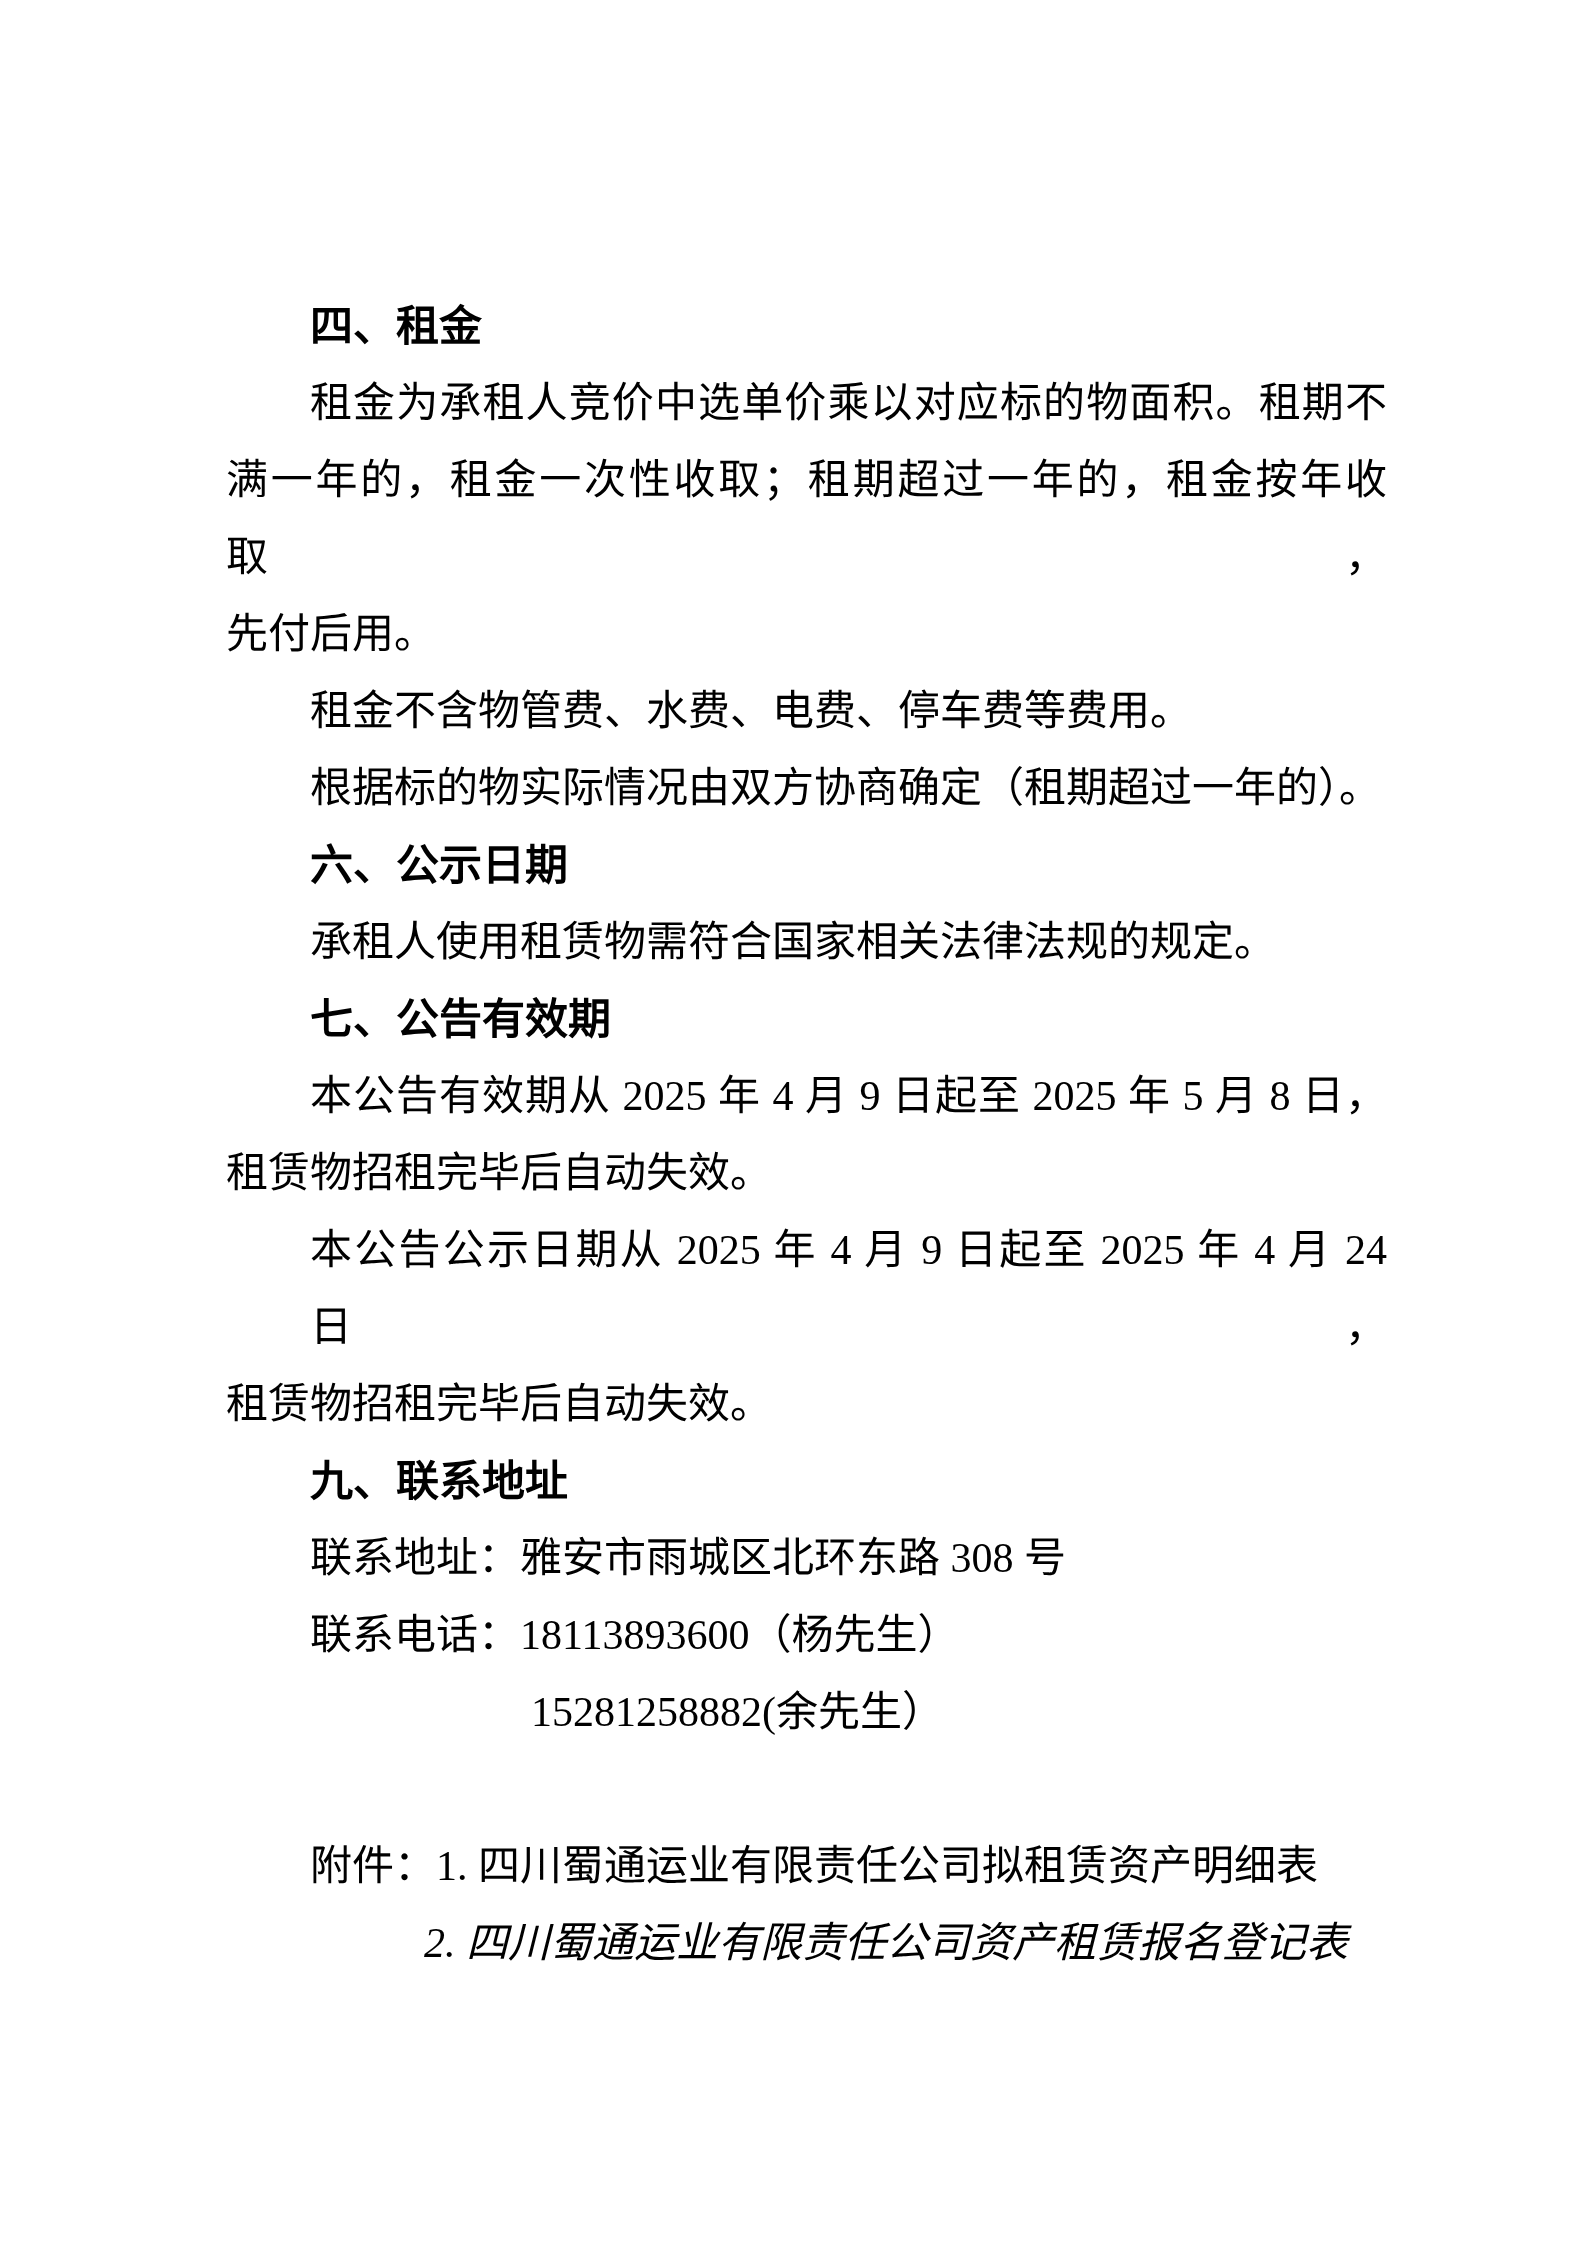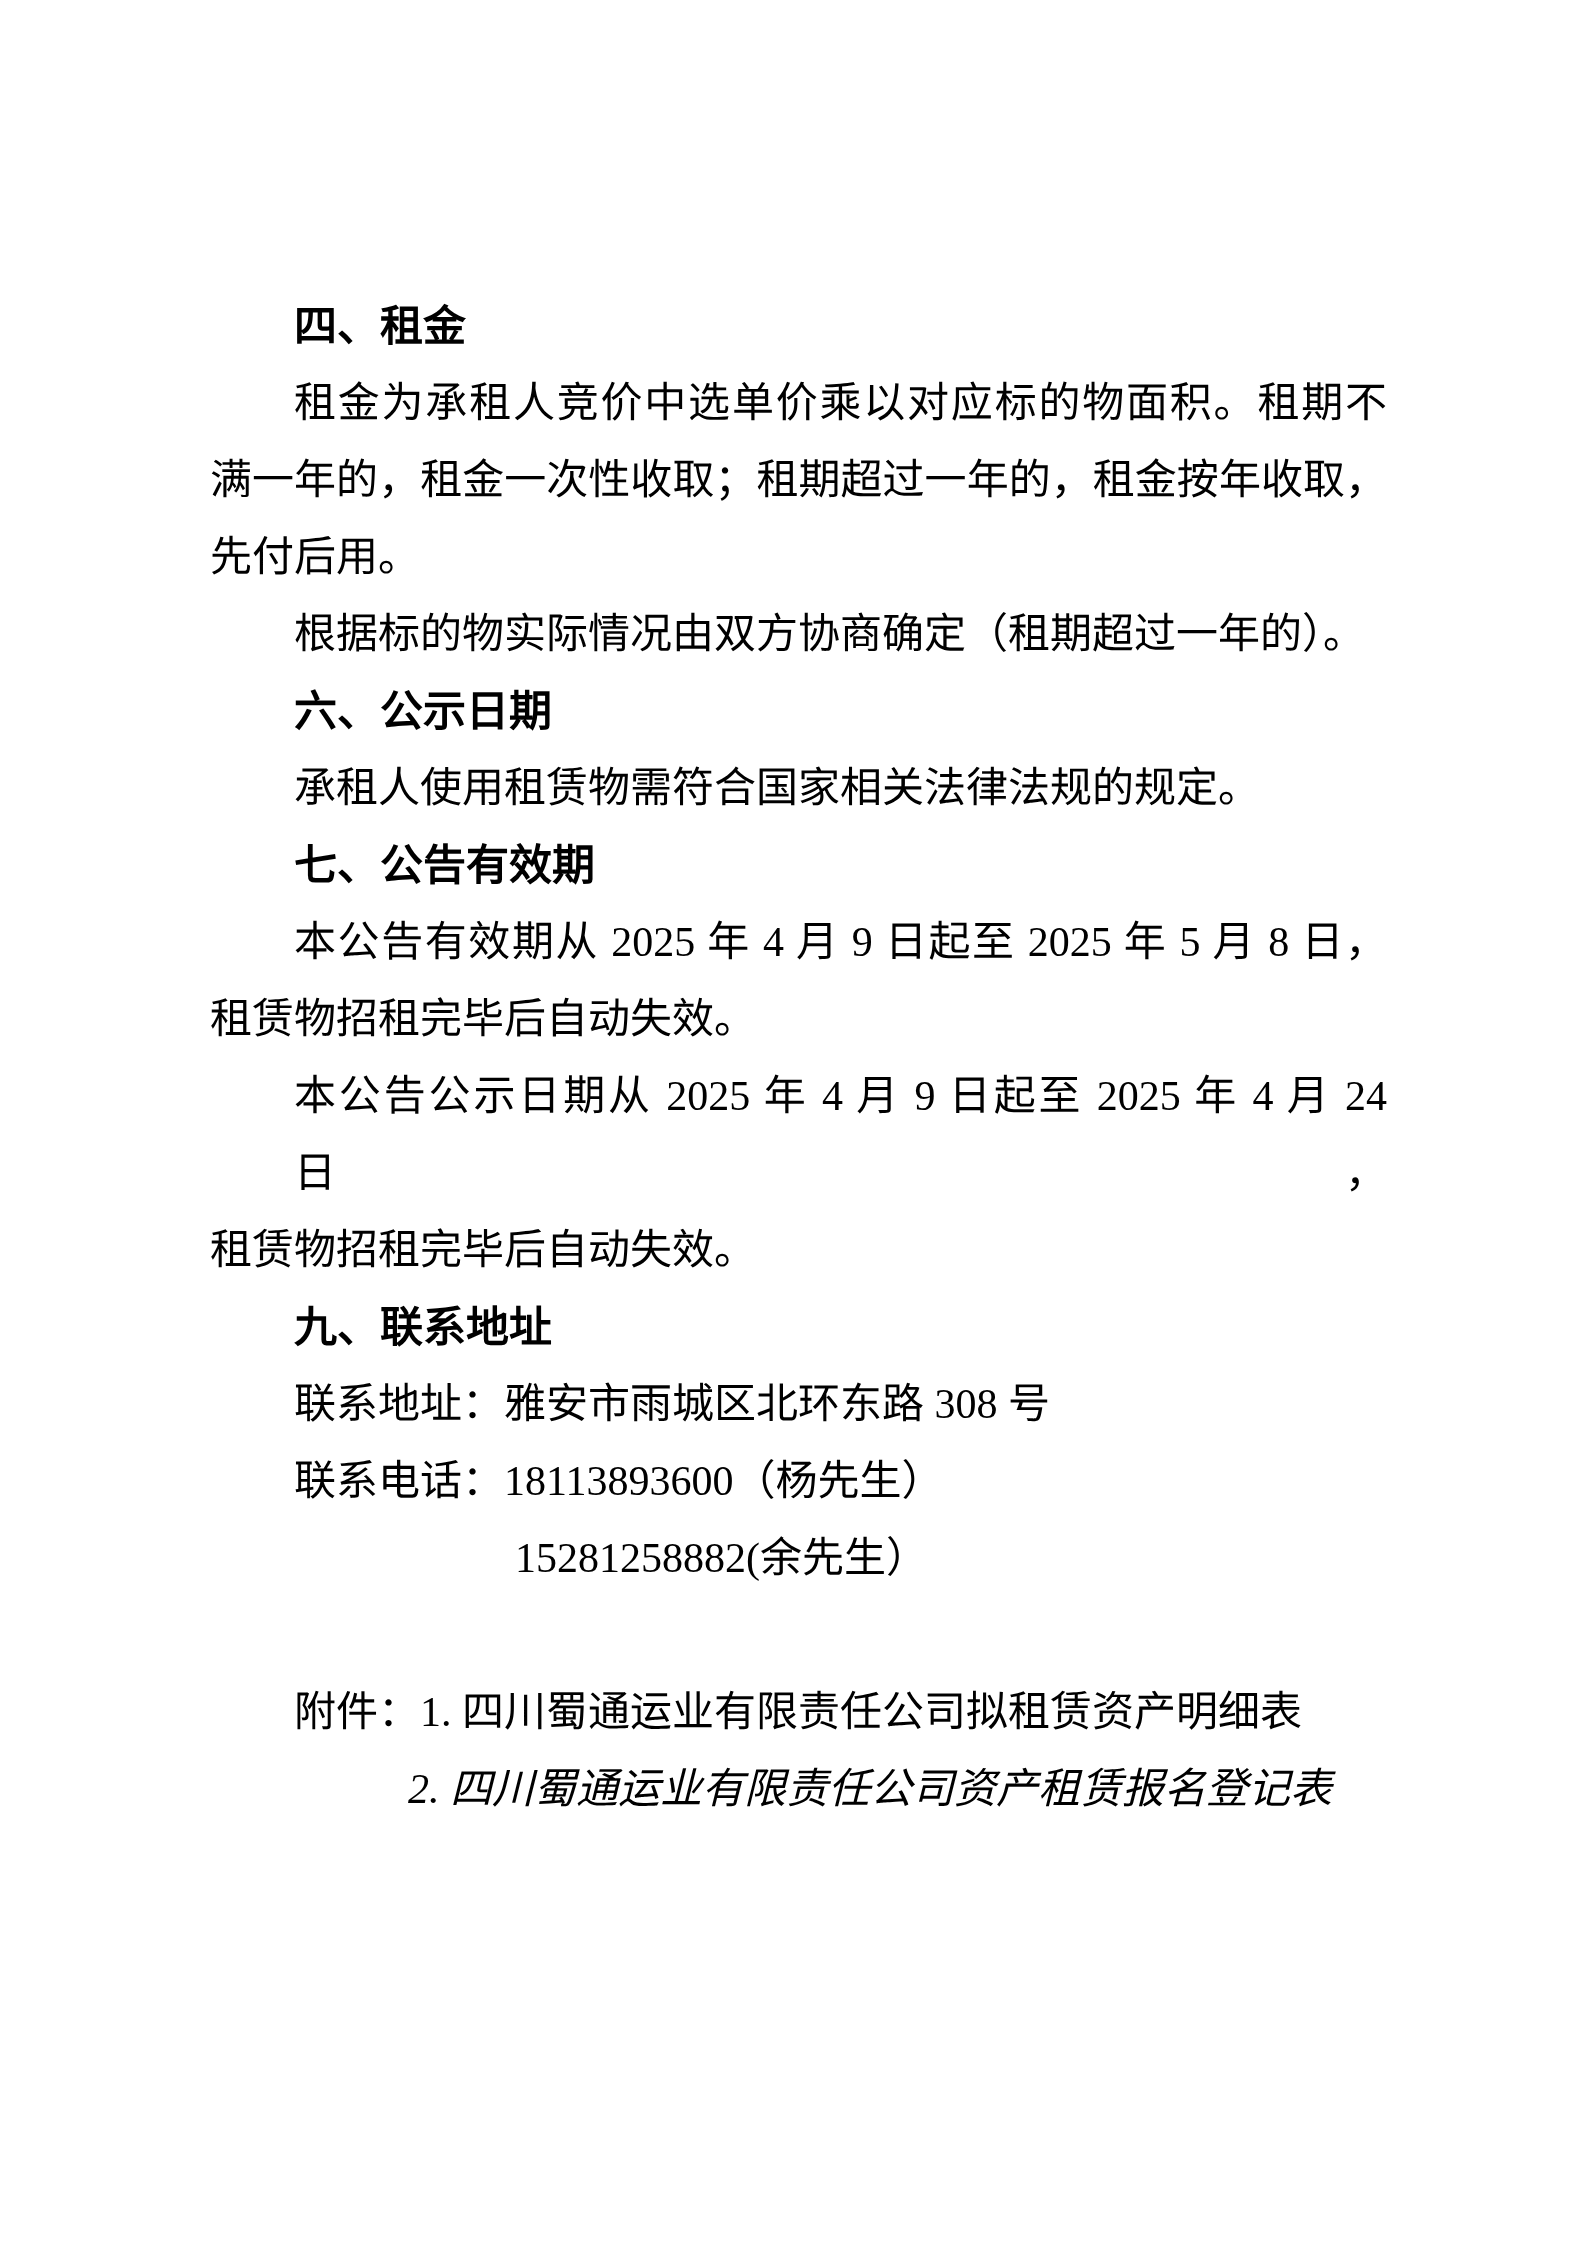--- a/index.html
+++ b/index.html
@@ -17,20 +17,21 @@
     padding: 288px 200px 0 210px;
     font-family: "Liberation Serif", "DejaVu Serif", serif;
     font-size: 42px;
     line-height: 77px;
     overflow: hidden;
   }
   .line {
     min-height: 77px;
     text-align: left;
     white-space: normal;
+    margin-left: 16px;
   }
   .line.full {
     text-align: justify;
     text-align-last: justify;
     text-justify: inter-character;
   }
   .indent      { padding-left: 84px;  }   
   .hang-phone  { padding-left: 305px; }   
   .hang-attach { padding-left: 198px; font-style: italic; }   
   .heading {
@@ -42,20 +43,21 @@
 </style>
 </head>
 <body>
 
 <div class="page">
 
   <div class="line heading indent">四、租金</div>
   <div class="line indent full">租金为承租人竞价中选单价乘以对应标的物面积。租期不</div>
   <div class="line full">满一年的，租金一次性收取；租期超过一年的，租金按年收取，</div>
   <div class="line">先付后用。</div>
+  <div class="line indent">租金不含物管费、水费、电费、停车费等费用。</div>
 
   <div class="line indent">根据标的物实际情况由双方协商确定（租期超过一年的）。</div>
 
   <div class="line heading indent">六、公示日期</div>
   <div class="line indent">承租人使用租赁物需符合国家相关法律法规的规定。</div>
 
   <div class="line heading indent">七、公告有效期</div>
   <div class="line indent full">本公告有效期从 2025 年 4 月 9 日起至 2025 年 5 月 8 日，</div>
   <div class="line">租赁物招租完毕后自动失效。</div>
 

